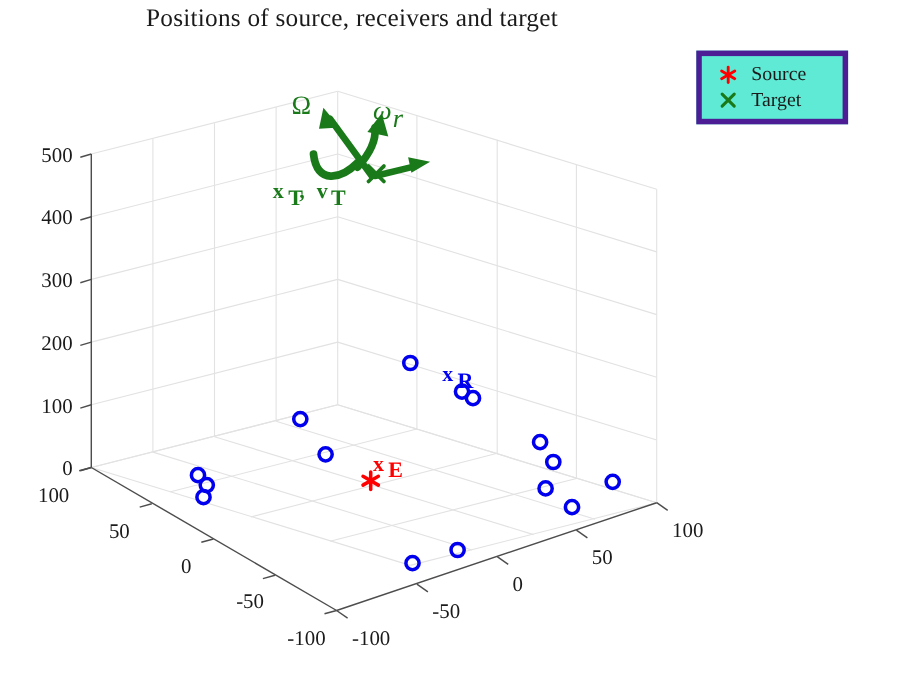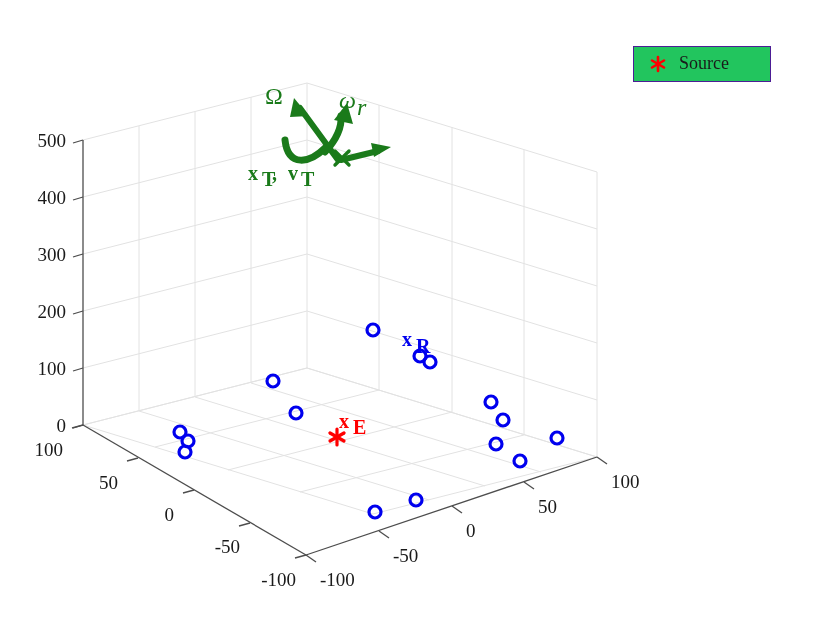--- a/index.html
+++ b/index.html
@@ -47,22 +47,22 @@
     font-family: "Liberation Serif", "DejaVu Serif", serif;
     font-size: 24px;
   }
   
   #legend {
     position: absolute;
     left: 633px;
     top: 46px;
     width: 138px;
     box-sizing: border-box;
-    border: 1px solid #4c1d95;
-    background: #22c55e;
+    border: 5px solid #4c1d95;
+    background: #5eead4;
     padding: 5px 7px 6px 7px;
   }
   .legend-row {
     display: flex;
     align-items: center;
     height: 23px;
   }
   .legend-marker {
     width: 34px;
     text-align: center;
@@ -76,20 +76,21 @@
     padding-left: 4px;
     white-space: nowrap;
   }
   .lm-svg { display: block; margin: 0 auto; }
 </style>
 </head>
 <body>
 
 <div id="page">
 
+  <div id="plot-title">Positions of source, receivers and target</div>
 
   <svg class="axes-svg" viewBox="0 0 830 623" xmlns="http://www.w3.org/2000/svg">
 
     <g stroke="#e2e2e2" stroke-width="1" fill="none">
 
       <line x1="83" y1="140" x2="307" y2="83"></line>
       <line x1="83" y1="197" x2="307" y2="140"></line>
       <line x1="83" y1="254" x2="307" y2="197"></line>
       <line x1="83" y1="311" x2="307" y2="254"></line>
       <line x1="83" y1="368" x2="307" y2="311"></line>
@@ -274,16 +275,27 @@
             <line x1="9" y1="2" x2="9" y2="16"></line>
             <line x1="3" y1="5.5" x2="15" y2="12.5"></line>
             <line x1="3" y1="12.5" x2="15" y2="5.5"></line>
           </g>
         </svg>
       </span>
       <span class="legend-label">Source</span>
     </div>
 
 
+    <div class="legend-row">
+      <span class="legend-marker">
+        <svg class="lm-svg" width="18" height="18" viewBox="0 0 18 18">
+          <g stroke="#1a7a1a" stroke-width="2.8" stroke-linecap="round">
+            <line x1="3.5" y1="3.5" x2="14.5" y2="14.5"></line>
+            <line x1="14.5" y1="3.5" x2="3.5" y2="14.5"></line>
+          </g>
+        </svg>
+      </span>
+      <span class="legend-label">Target</span>
+    </div>
 
   </div>
 
 </div>
 
 </body></html>

